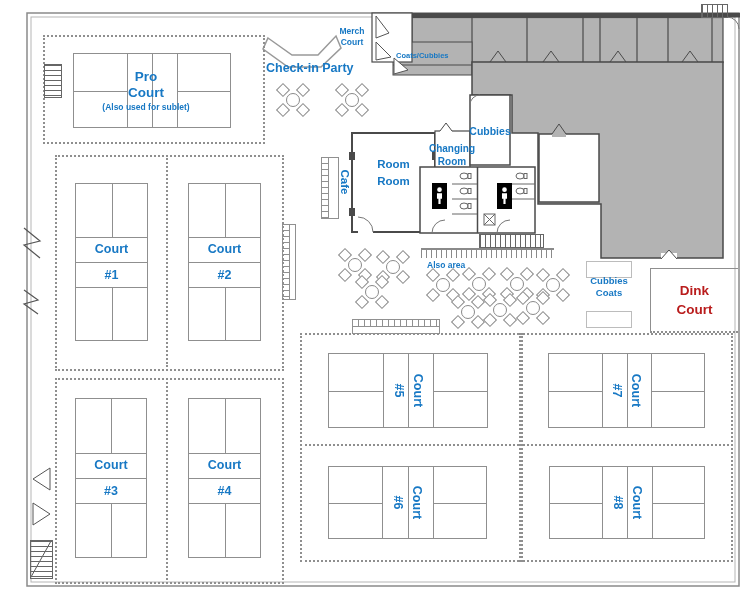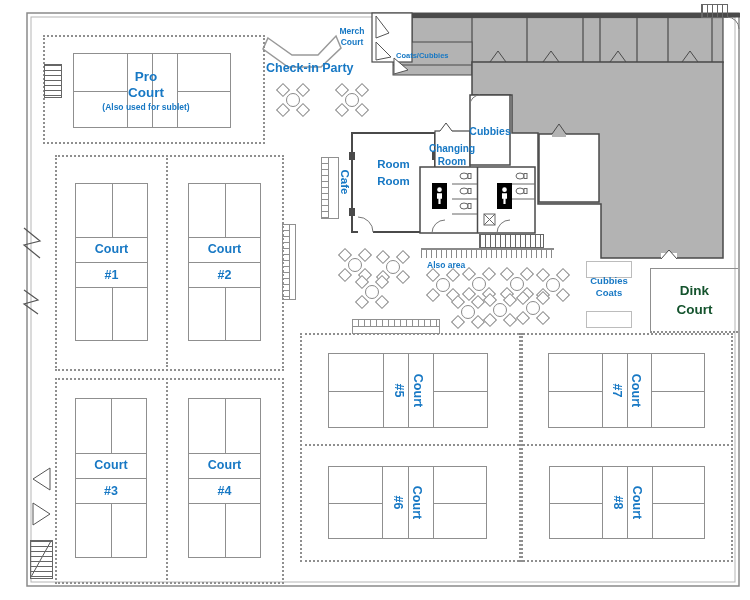--- a/index.html
+++ b/index.html
@@ -79,21 +79,21 @@
              background:repeating-linear-gradient(180deg, #666 0 1px, transparent 1px 5px); }
 
   .board { position:absolute; width:44px; height:15px; border:1.5px solid #bcbcbc; background:#fff; }
 
   .sign { position:absolute; width:15px; height:26px; background:#000;
           display:flex; align-items:center; justify-content:center; }
 
   .dink-box { position:absolute; border:1.5px solid #8f8f8f; border-right:none;
               border-bottom:2px dotted #8f8f8f; display:flex; flex-direction:column;
               align-items:center; justify-content:center; gap:5px;
-              color:#14532d; font-weight:bold; font-size:13.5px; line-height:1; }
+              color:#b91c1c; font-weight:bold; font-size:13.5px; line-height:1; }
 </style>
 </head>
 <body>
 
 <div class="plan">
 
   <svg class="arch" width="750" height="600" viewBox="0 0 750 600">
 
     <rect x="27" y="13" width="712" height="573" fill="none" stroke="#8a8a8a" stroke-width="1.5"></rect>
     <rect x="31" y="17" width="704" height="565" fill="none" stroke="#b5b5b5" stroke-width="1"></rect>

